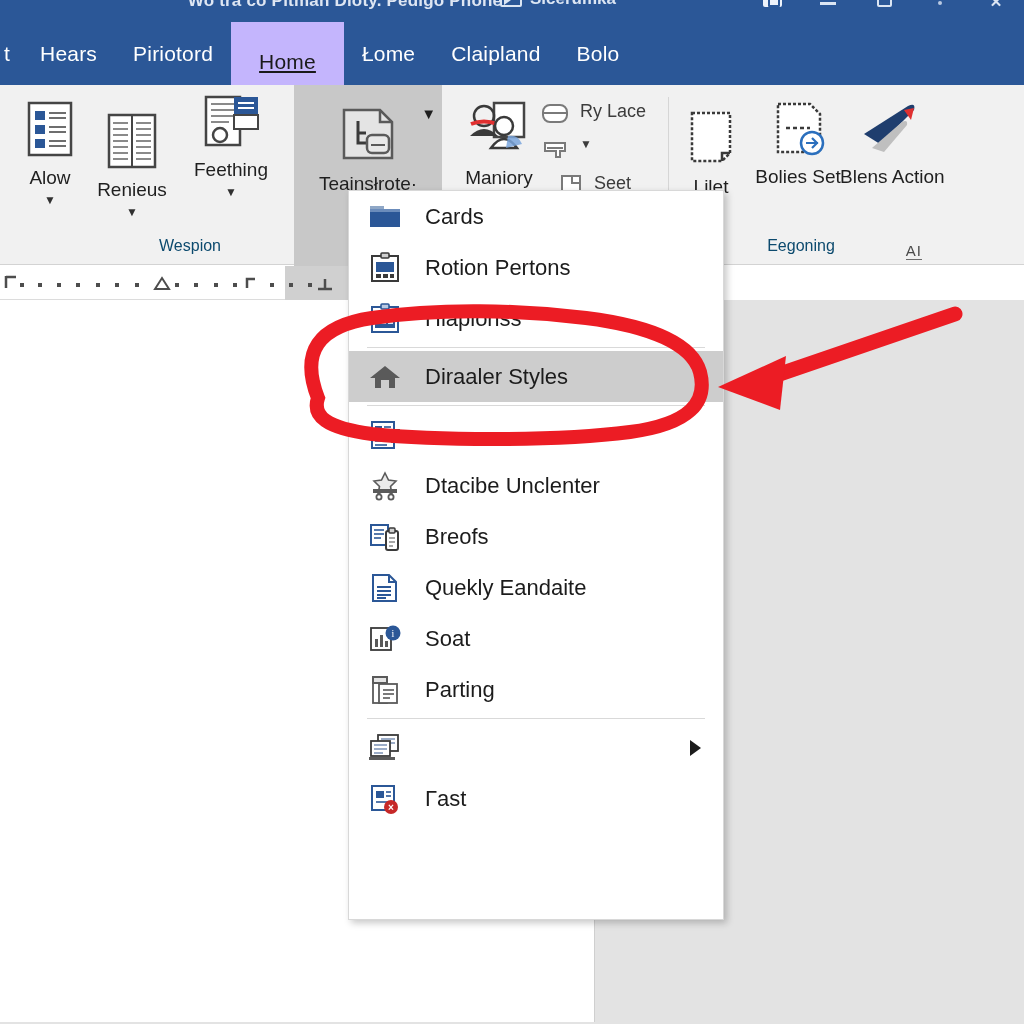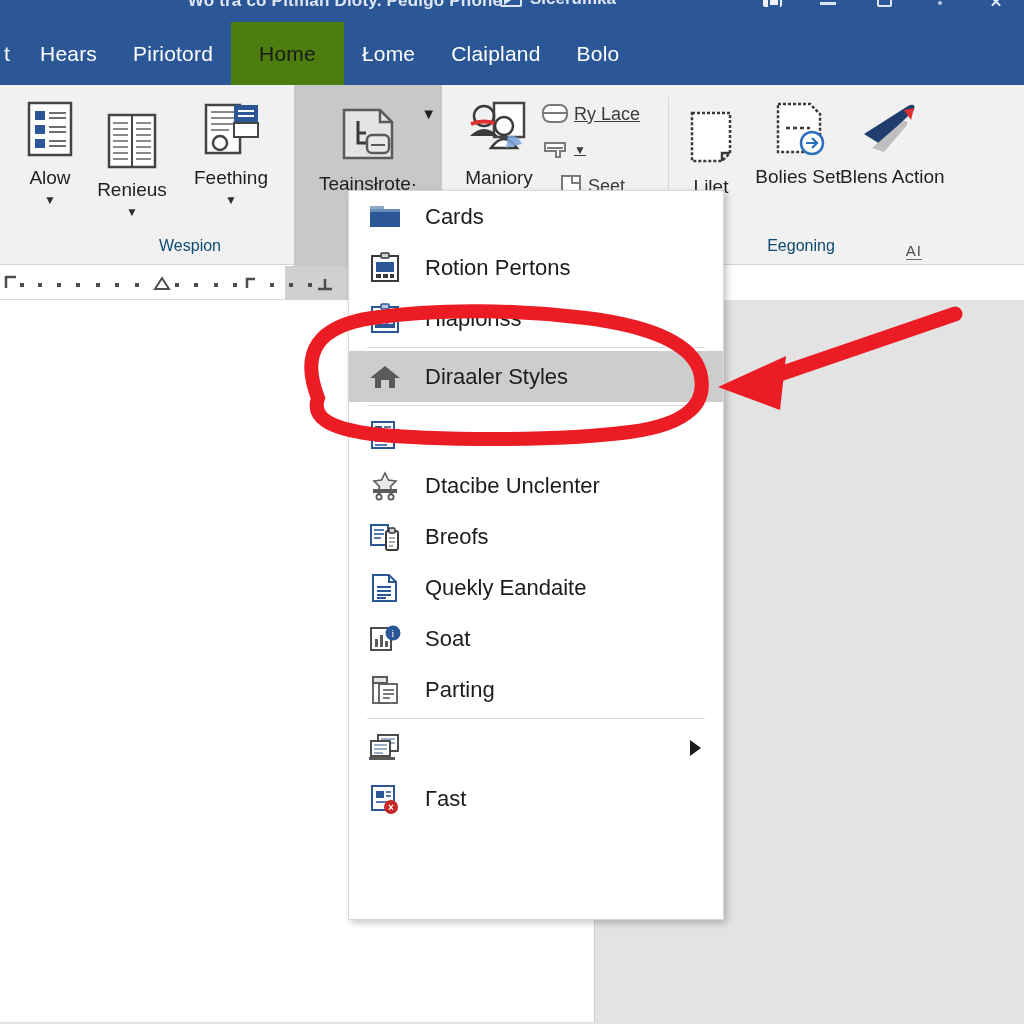--- a/index.html
+++ b/index.html
@@ -58,22 +58,22 @@
     background: #2b5797;
   }
   .tabs { display: flex; align-items: flex-end; height: 63px; padding-left: 0px; }
   .tab {
     color: #ffffff; font-size: 21px; font-weight: 400;
     padding: 0 18px; line-height: 63px; white-space: nowrap;
     letter-spacing: .2px;
   }
   .tab.partial { padding-left: 4px; padding-right: 12px; }
   .tab.active {
-    background: #4d7c0f; color: #1a1a1a; font-weight: 400;
-    height: 63px; line-height: 63px; padding: 0 28px;
+    background: #c4b5fd; color: #1a1a1a; font-weight: 400;
+    height: 63px; line-height: 63px; padding: 8px 28px; text-decoration: underline;
   }
 
   
   .ribbon {
     position: absolute; left: 0; top: 85px; width: 930px; height: 180px;
     background: #f1f1f1;
     border-bottom: 1px solid #d3d3d3;
   }
   .ribbon-right-fill{
     position:absolute; left:930px; top:85px; width:94px; height:180px;
@@ -93,21 +93,21 @@
     font-size: 12px; color: #303030; line-height: 18px;
   }
   .rb-sel { background: #c8c8c8; }
   .group-label {
     position: absolute; bottom: 8px; width: 100%; text-align: center;
     font-size: 16px; color: #0c4a6e;
   }
   .group-sep {
     position: absolute; top: 12px; width: 1px; height: 150px; background: #d6d6d6;
   }
-  .rb-small-row { display: flex; align-items: center; gap: 4px; font-size: 18px; color: #3c3c3c; text-decoration: underline; }
+  .rb-small-row { display: flex; align-items: flex-start; gap: 10px; font-size: 18px; color: #3c3c3c; }
   .rb-ai {
     position: absolute; right: 8px; bottom: 4px; font-size: 15px; color: #4a4a4a;
     border-bottom: 1px solid #6b6b6b; letter-spacing: 1px;
   }
 
   
   .ruler {
     position: absolute; left: 0; top: 266px; width: 380px; height: 34px;
     background: #ffffff; border-bottom: 1px solid #dcdcdc;
   }
@@ -233,21 +233,21 @@
               <line x1="32" y1="35" x2="47" y2="35"></line>
                 <line x1="32" y1="41" x2="47" y2="41"></line>
               <line x1="32" y1="47" x2="47" y2="47"></line>
             </g>
           </svg>
         </div>
         <div class="rb-label">Renieus</div>
         <div class="rb-caret">▼</div>
       </div>
 
-      <div class="rb-item" style="left:172px;top:8px;width:118px;">
+      <div class="rb-item" style="left:172px;top:0;width:118px;">
         <div class="rb-icon">
           <svg width="62" height="58" viewBox="0 0 62 58">
             <rect x="6" y="5" width="34" height="48" fill="#fff" stroke="#454545" stroke-width="2.5"></rect>
             <g stroke="#8a8a8a" stroke-width="2">
               <line x1="11" y1="12" x2="35" y2="12"></line>
                 <line x1="11" y1="18" x2="35" y2="18"></line>
               <line x1="11" y1="24" x2="35" y2="24"></line>
                 <line x1="11" y1="30" x2="29" y2="30"></line>
             </g>
             <circle cx="20" cy="43" r="7" fill="none" stroke="#454545" stroke-width="2.5"></circle>

